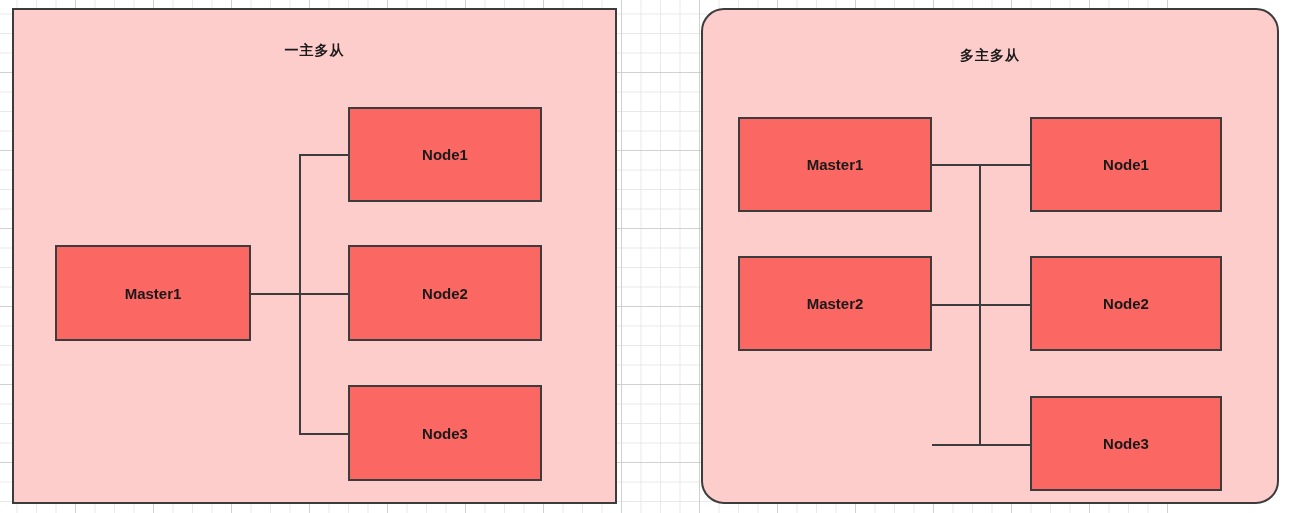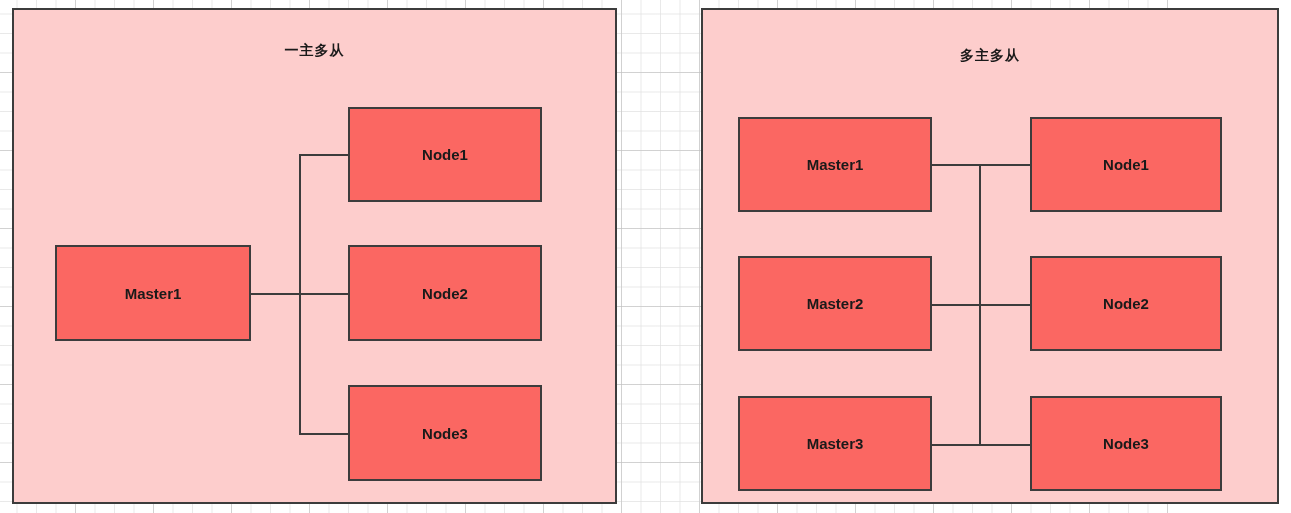--- a/index.html
+++ b/index.html
@@ -35,21 +35,21 @@
   }
 
   
   .group {
     position: absolute;
     box-sizing: border-box;
     background-color: #fdcdcc;
     border: 2px solid #3c3c3c;
   }
   #group-single-master { left: 12px;  top: 8px; width: 605px; height: 496px; }
-  #group-multi-master  { left: 701px; top: 8px; width: 578px; height: 496px; }
+  #group-multi-master  { left: 701px; top: 8px; width: 578px; height: 496px; border-radius: 23px; }
 
   .group-title {
     position: absolute;
     left: 0;
     right: 0;
     text-align: center;
     font-size: 14px;
     font-weight: bold;
     color: #1a1a1a;
     letter-spacing: 1px;
@@ -145,21 +145,20 @@
     <div class="edge h" id="edge-r-trunk-node1"></div>
     <div class="edge h" id="edge-r-master2-trunk"></div>
     <div class="edge h" id="edge-r-trunk-node2"></div>
     <div class="edge h" id="edge-r-master3-trunk"></div>
     <div class="edge h" id="edge-r-trunk-node3"></div>
 
     <div class="node-box" id="mm-master1">Master1</div>
 
     <div class="node-box" id="mm-master2">Master2</div>
 
-    <div class="node-box" id="mm-master3">Master3</div>
 
     <div class="node-box" id="mm-node1">Node1</div>
 
     <div class="node-box" id="mm-node2">Node2</div>
 
     <div class="node-box" id="mm-node3">Node3</div>
   </div>
 
 </div>
 

